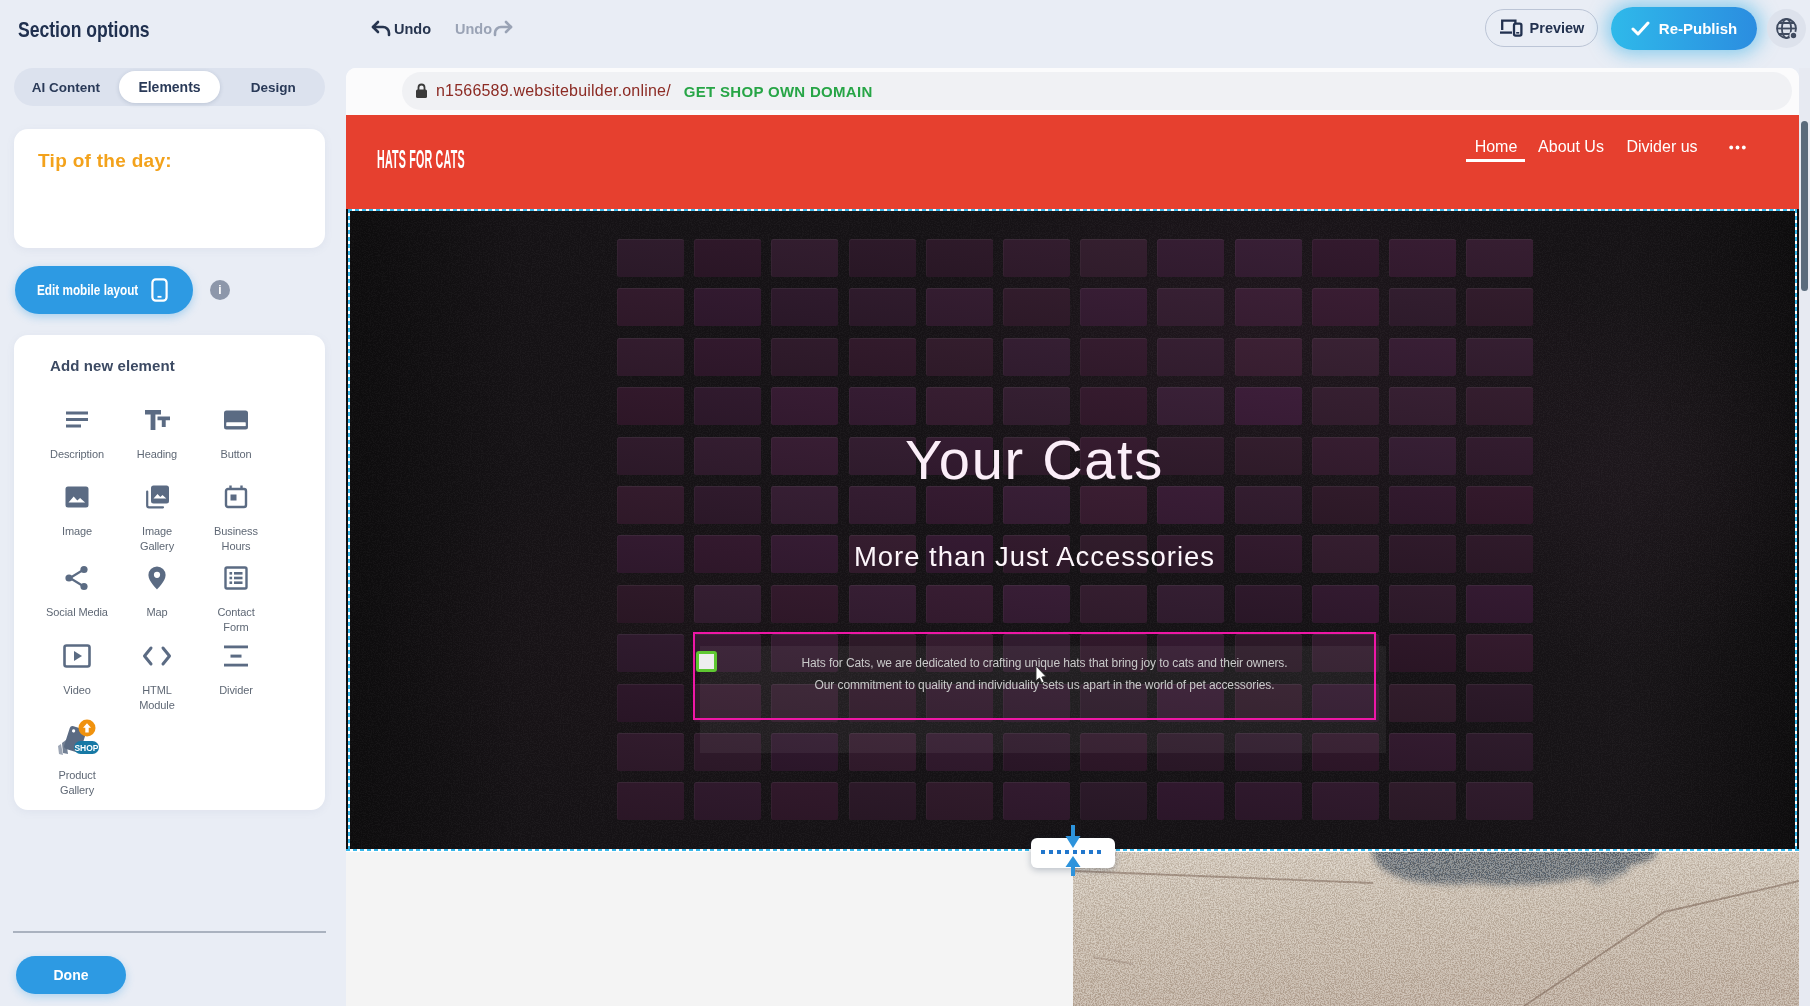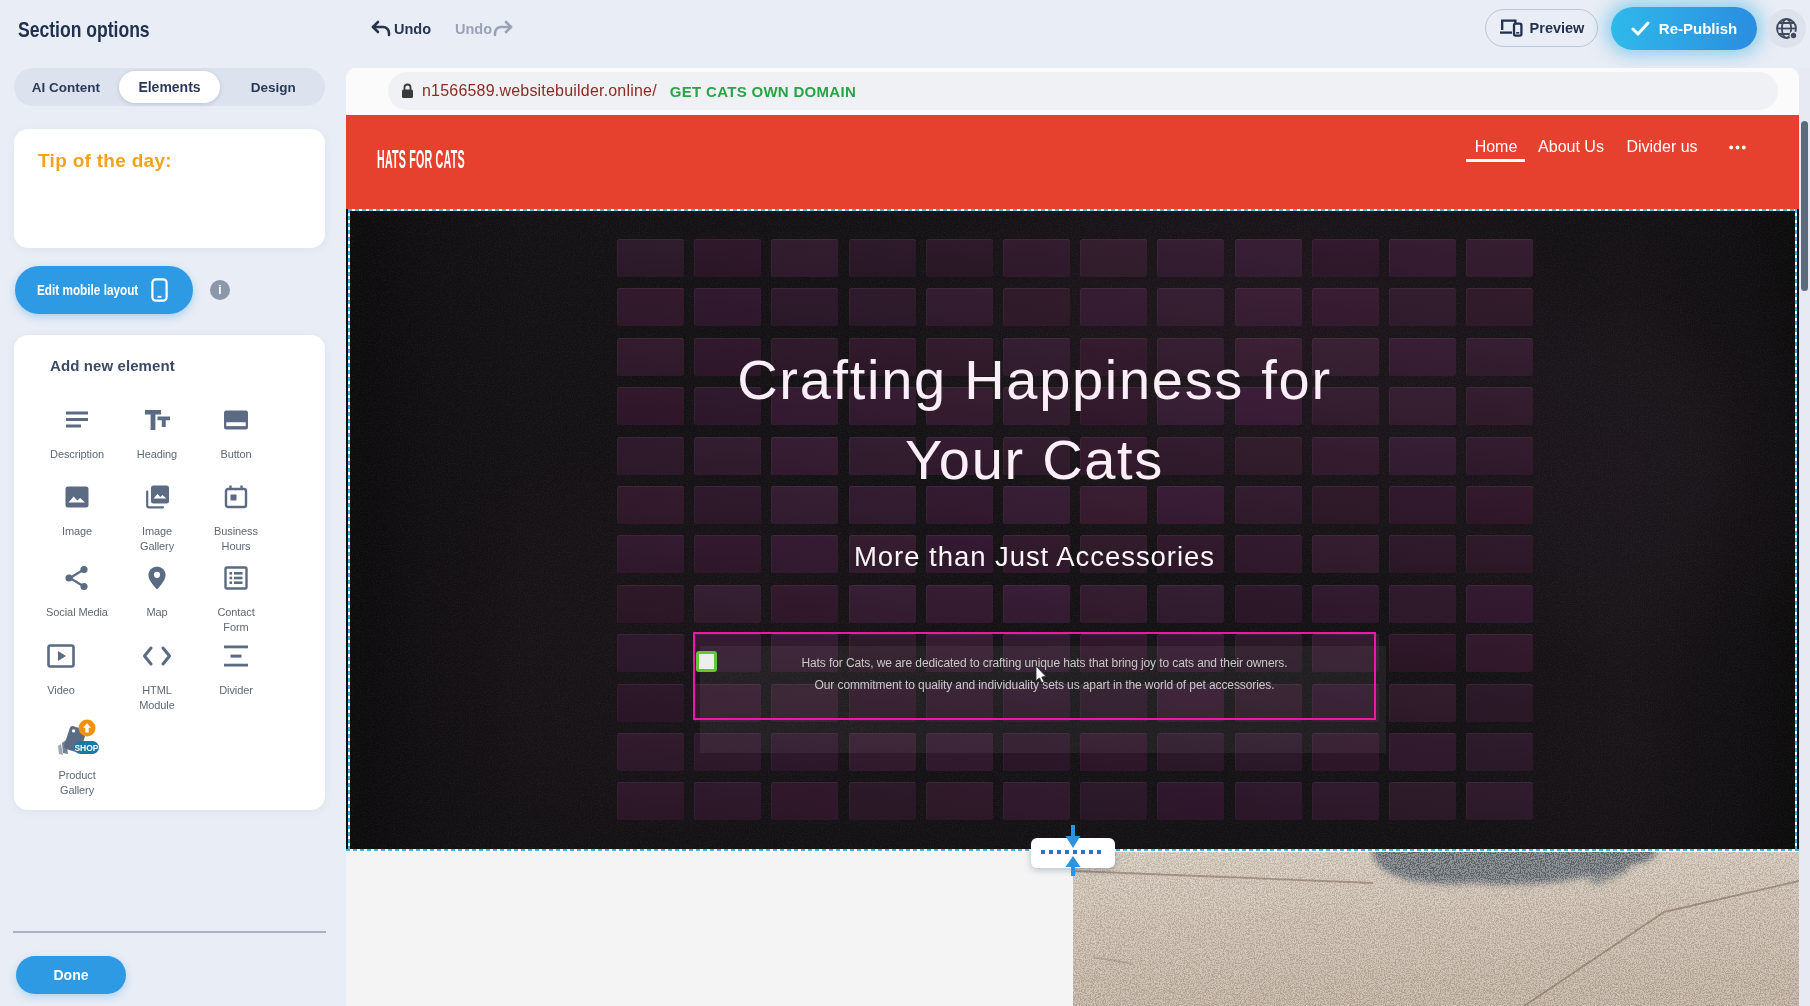--- a/index.html
+++ b/index.html
@@ -30,21 +30,21 @@
 .el { position:absolute; width:90px; text-align:center; }
 .elicon { height:32px; display:flex; align-items:center; justify-content:center; }
 .ellab { margin-top:11px; font-size:11px; line-height:14.5px; color:#5f6875; letter-spacing:-0.1px; }
 .sep { left:13px; top:931px; width:313px; height:1.5px; background:#aab2bf; }
 .btn-done { left:16px; top:956px; width:110px; height:38px; border-radius:19px; background:#2d9ae3; color:#fff; font-size:14px; font-weight:bold; text-align:center; line-height:38px; box-shadow:0 3px 8px rgba(45,154,227,0.3);}
 
 
 .window { left:346px; top:68px; width:1453px; height:938px; background:#fff; border-radius:10px 10px 0 0; }
 .chrome { position:absolute; left:0; top:0; width:100%; height:47px; background:#fbfbfc; border-radius:10px 10px 0 0; }
 .dot { position:absolute; top:85px; width:11px; height:11px; border-radius:50%; background:#d8dce4; }
-.urlpill { position:absolute; left:42px; top:4px; width:1390px; height:38px; background:#f0f1f4; border-radius:19px; display:flex; align-items:center; }
+.urlpill { position:absolute; left:56px; top:4px; width:1390px; height:38px; background:#f0f1f4; border-radius:19px; display:flex; align-items:center; }
 .urltext { margin-left:8px; font-size:16px; color:#8c2b24; letter-spacing:0.2px; }
 .urldomain { margin-left:13px; font-size:15px; font-weight:bold; color:#27a546; letter-spacing:0.3px;}
 
 .redhdr { position:absolute; left:0; top:47px; width:100%; height:94px; background:#e6402f; }
 .logo { position:absolute; left:31px; top:30px; color:#fff; font-size:17px; font-weight:bold; letter-spacing:0.3px; transform:scale(0.63,1.5); transform-origin:left top; }
 .nav { position:absolute; top:23px; color:#fff; font-size:16px; }
 .navline { position:absolute; left:1120px; top:44px; width:59px; height:3px; background:#fff; }
 
 .hero { left:346px; top:209px; width:1453px; height:642px; background:
   radial-gradient(520px 300px at 62% 22%, rgba(125,62,104,0.10), rgba(0,0,0,0) 70%),
@@ -235,21 +235,21 @@
             <rect x="11" y="7" width="8.5" height="2.6"></rect>
             <rect x="6.5" y="11.7" width="2.6" height="2.6"></rect>
             <rect x="11" y="11.7" width="8.5" height="2.6"></rect>
             <rect x="6.5" y="16.4" width="2.6" height="2.6"></rect>
             <rect x="11" y="16.4" width="8.5" height="2.6"></rect>
           </g>
         </svg>
       </div>
       <div class="ellab">Contact<br>Form</div>
     </div>
-<div class="el" style="left:16px;top:640px">
+<div class="el" style="left:32px;top:640px">
       <div class="elicon">
         <svg width="28" height="24" viewBox="0 0 28 24">
           <rect x="1.5" y="1.5" width="25" height="21" rx="2" fill="none" stroke="#5b6b83" stroke-width="2.6"></rect>
           <path fill="#5b6b83" d="M11 7l8 5-8 5z"></path>
         </svg>
       </div>
       <div class="ellab">Video</div>
     </div>
 <div class="el" style="left:112px;top:640px">
       <div class="elicon">
@@ -298,21 +298,21 @@
     <div class="chrome"></div>
     <div class="dot" style="left:14px"></div>
       <div class="dot" style="left:31px"></div>
       <div class="dot" style="left:48px"></div>
     <div class="urlpill">
         <svg style="margin-left:13px" width="13" height="16" viewBox="0 0 13 16">
           <rect x="1" y="6.5" width="11" height="8.5" rx="1.5" fill="#3a3a3a"></rect>
           <path d="M3.5 7V4.5a3 3 0 0 1 6 0V7" fill="none" stroke="#3a3a3a" stroke-width="1.8"></path>
         </svg>
         <span class="urltext">n1566589.websitebuilder.online/</span>
-        <span class="urldomain">GET CATS OWN DOMAIN</span>
+        <span class="urldomain">GET SHOP OWN DOMAIN</span>
       </div>
     <div class="redhdr">
       <div class="logo">HATS FOR CATS</div>
       <div class="nav" style="left:1150px;transform:translateX(-50%)">Home</div>
       <div class="navline"></div>
       <div class="nav" style="left:1225px;transform:translateX(-50%)">About Us</div>
       <div class="nav" style="left:1316px;transform:translateX(-50%)">Divider us</div>
       <svg style="position:absolute;left:1383px;top:30px" width="17" height="5" viewBox="0 0 17 5">
           <g fill="#fff">
             <circle cx="2.2" cy="2.5" r="1.9"></circle>
@@ -470,21 +470,20 @@
 <div class="cell" style="left:425px;top:573px;background:linear-gradient(187deg,hsl(315,33%,14.6%),hsl(315,33%,12.9%))"></div>
 <div class="cell" style="left:503px;top:573px;background:linear-gradient(187deg,hsl(311,27%,13.9%),hsl(311,27%,12.2%))"></div>
 <div class="cell" style="left:580px;top:573px;background:linear-gradient(187deg,hsl(315,29%,14.9%),hsl(315,29%,13.2%))"></div>
 <div class="cell" style="left:657px;top:573px;background:linear-gradient(187deg,hsl(308,31%,15.2%),hsl(308,31%,13.5%))"></div>
 <div class="cell" style="left:734px;top:573px;background:linear-gradient(187deg,hsl(308,26%,13.9%),hsl(308,26%,12.2%))"></div>
 <div class="cell" style="left:811px;top:573px;background:linear-gradient(187deg,hsl(306,33%,14.4%),hsl(306,33%,12.7%))"></div>
 <div class="cell" style="left:889px;top:573px;background:linear-gradient(187deg,hsl(307,31%,14.3%),hsl(307,31%,12.6%))"></div>
 <div class="cell" style="left:966px;top:573px;background:linear-gradient(187deg,hsl(308,30%,14.9%),hsl(308,30%,13.2%))"></div>
 <div class="cell" style="left:1043px;top:573px;background:linear-gradient(187deg,hsl(314,26%,14.8%),hsl(314,26%,13.1%))"></div>
 <div class="cell" style="left:1120px;top:573px;background:linear-gradient(187deg,hsl(310,27%,15.0%),hsl(310,27%,13.3%))"></div>
-    <div class="title" style="top:131px">Crafting Happiness for</div>
     <div class="title" style="top:211px">Your Cats</div>
     <div class="subtitle" style="left:-38px;top:332px">More than Just Accessories</div>
     <div class="ghost" style="left:354px;top:437px;width:686px;height:107px"></div>
     <div class="textbox" style="left:347px;top:423px;width:683px;height:88px"></div>
     <div class="tbtext" style="top:444px">Hats for Cats, we are dedicated to crafting unique hats that bring joy to cats and their owners.<br>Our commitment to quality and individuality sets us apart in the world of pet accessories.</div>
     <div class="handle" style="left:350px;top:442px"></div>
     <svg style="position:absolute;left:689px;top:456px" width="13" height="19" viewBox="0 0 13 19">
         <path d="M1 1l10 10.5-4.2 0.5 2.3 4.8-2.3 1.1-2.3-4.9L1 15.8z" fill="#fff" stroke="#333" stroke-width="0.9"></path>
       </svg>
   </div>

